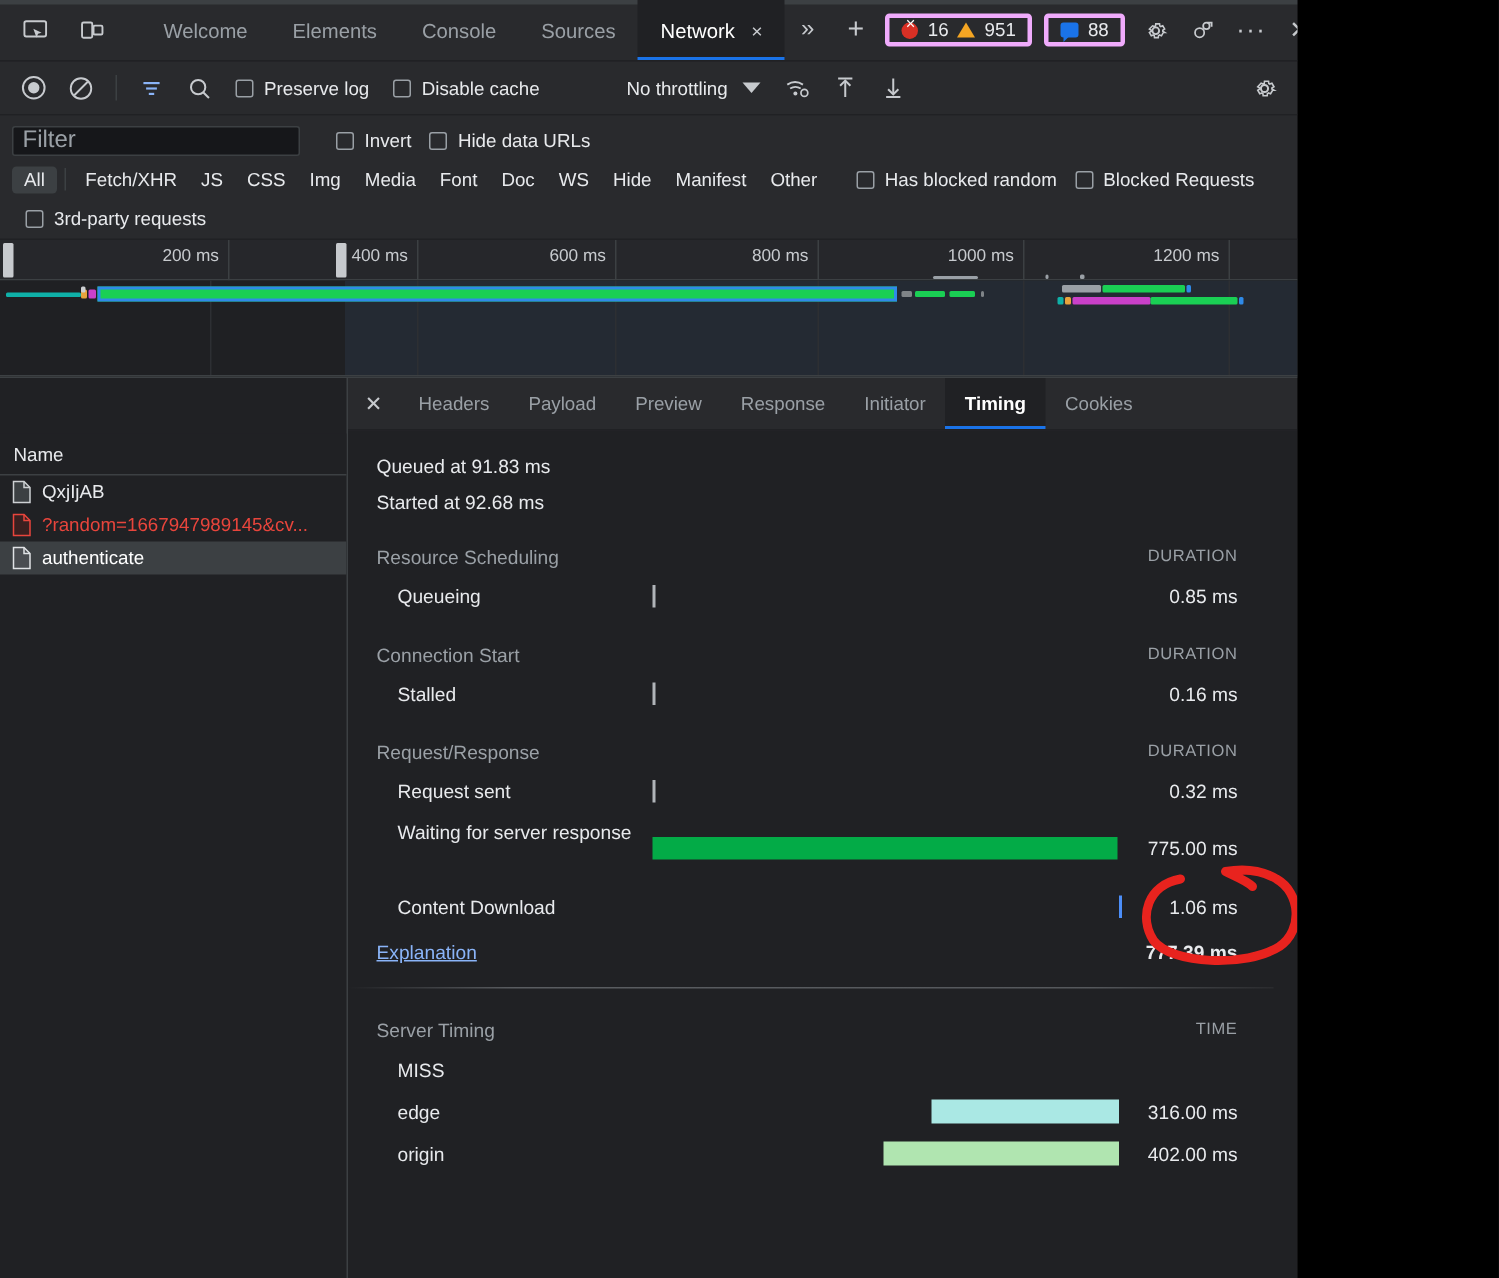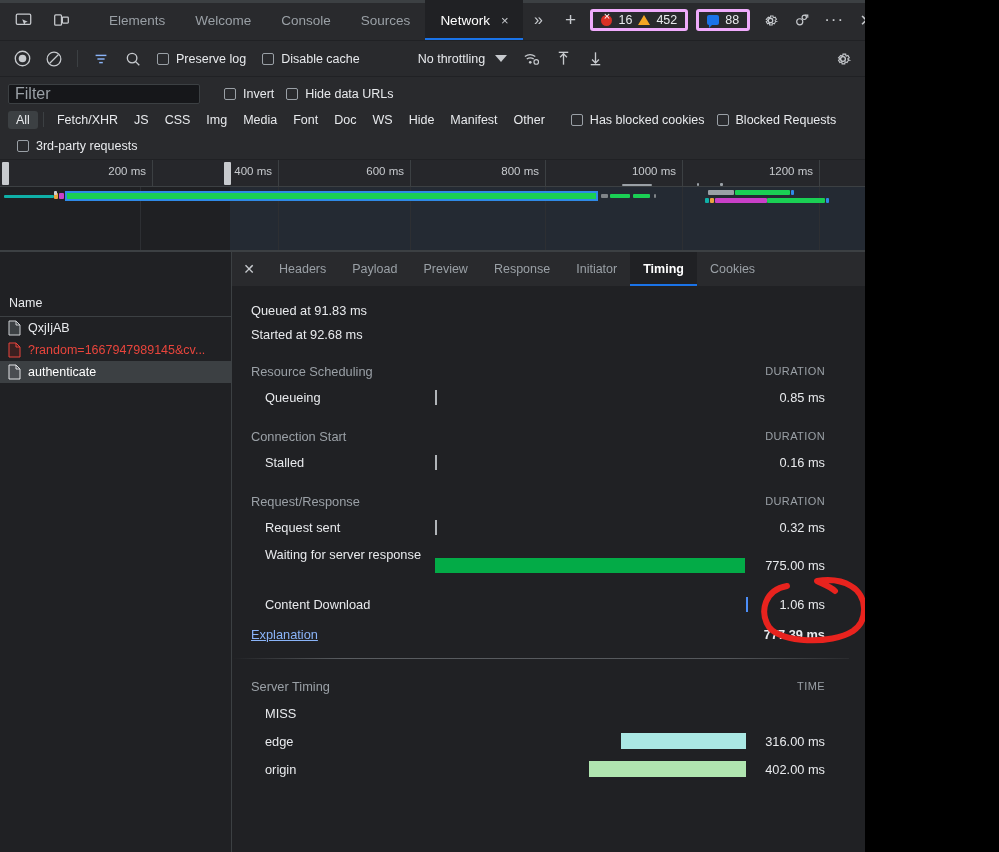--- a/index.html
+++ b/index.html
@@ -185,44 +185,44 @@
       </div>
       <div class="tb-icon">
         <svg width="17" height="17" viewBox="0 0 20 20">
             <rect x="2" y="3.5" width="8" height="12" rx="1.2" fill="none" stroke="currentColor" stroke-width="1.5"></rect>
             <rect x="11" y="6" width="7" height="7" rx="1" fill="none" stroke="currentColor" stroke-width="1.5"></rect>
           </svg>
       </div>
     </div>
     <div class="tabs">
       <div class="tab">
+          <span>Welcome</span>
+        </div>
+      <div class="tab">
           <span>Elements</span>
-        </div>
-      <div class="tab">
-          <span>Welcome</span>
         </div>
       <div class="tab">
           <span>Console</span>
         </div>
       <div class="tab">
           <span>Sources</span>
         </div>
       <div class="tab active">
         <span>Network</span>
         <span class="closex">×</span>
       </div>
     </div>
     <div class="tabbar-right">
       <div class="tbr-btn" style="font-size:16px;">»</div>
       <div class="tbr-btn" style="font-size:19px;">+</div>
       <div class="chip">
         <span class="dot-err"></span>
         <span class="cnum">16</span>
         <span class="tri-warn"></span>
-        <span class="cnum">452</span>
+        <span class="cnum">951</span>
       </div>
       <div class="chip">
         <span class="bubble"></span>
         <span class="cnum">88</span>
       </div>
       <div class="tbr-btn">
         <svg width="17" height="17" viewBox="0 0 20 20">
             <path d="M10 6.6a3.4 3.4 0 100 6.8 3.4 3.4 0 000-6.8zm0 5.3a1.9 1.9 0 110-3.8 1.9 1.9 0 010 3.8z" fill="currentColor"></path>
             <path d="M17 11.3l-1.5-.9a5.7 5.7 0 000-.8l1.5-.9-1.5-2.6-1.6.6a5.9 5.9 0 00-.7-.4l-.2-1.7h-3l-.2 1.7c-.3.1-.5.2-.7.4l-1.6-.6L5 8.7l1.5.9a5.7 5.7 0 000 .8L5 11.3l1.5 2.6 1.6-.6c.2.2.5.3.7.4l.2 1.7h3l.2-1.7c.3-.1.5-.2.7-.4l1.6.6 1.5-2.6z" fill="none" stroke="currentColor" stroke-width="1.2"></path>
           </svg>
@@ -331,21 +331,21 @@
       <span class="ftype">Img</span>
       <span class="ftype">Media</span>
       <span class="ftype">Font</span>
       <span class="ftype">Doc</span>
       <span class="ftype">WS</span>
       <span class="ftype">Hide</span>
       <span class="ftype">Manifest</span>
       <span class="ftype">Other</span>
       <div class="cbox" style="margin-left:12px;">
         <span class="box"></span>
-        <span>Has blocked cookies</span>
+        <span>Has blocked random</span>
       </div>
       <div class="cbox">
         <span class="box"></span>
         <span>Blocked Requests</span>
       </div>
     </div>
     <div class="frow3">
       <div class="cbox" style="padding-left:9px;">
         <span class="box"></span>
         <span>3rd-party requests</span>

